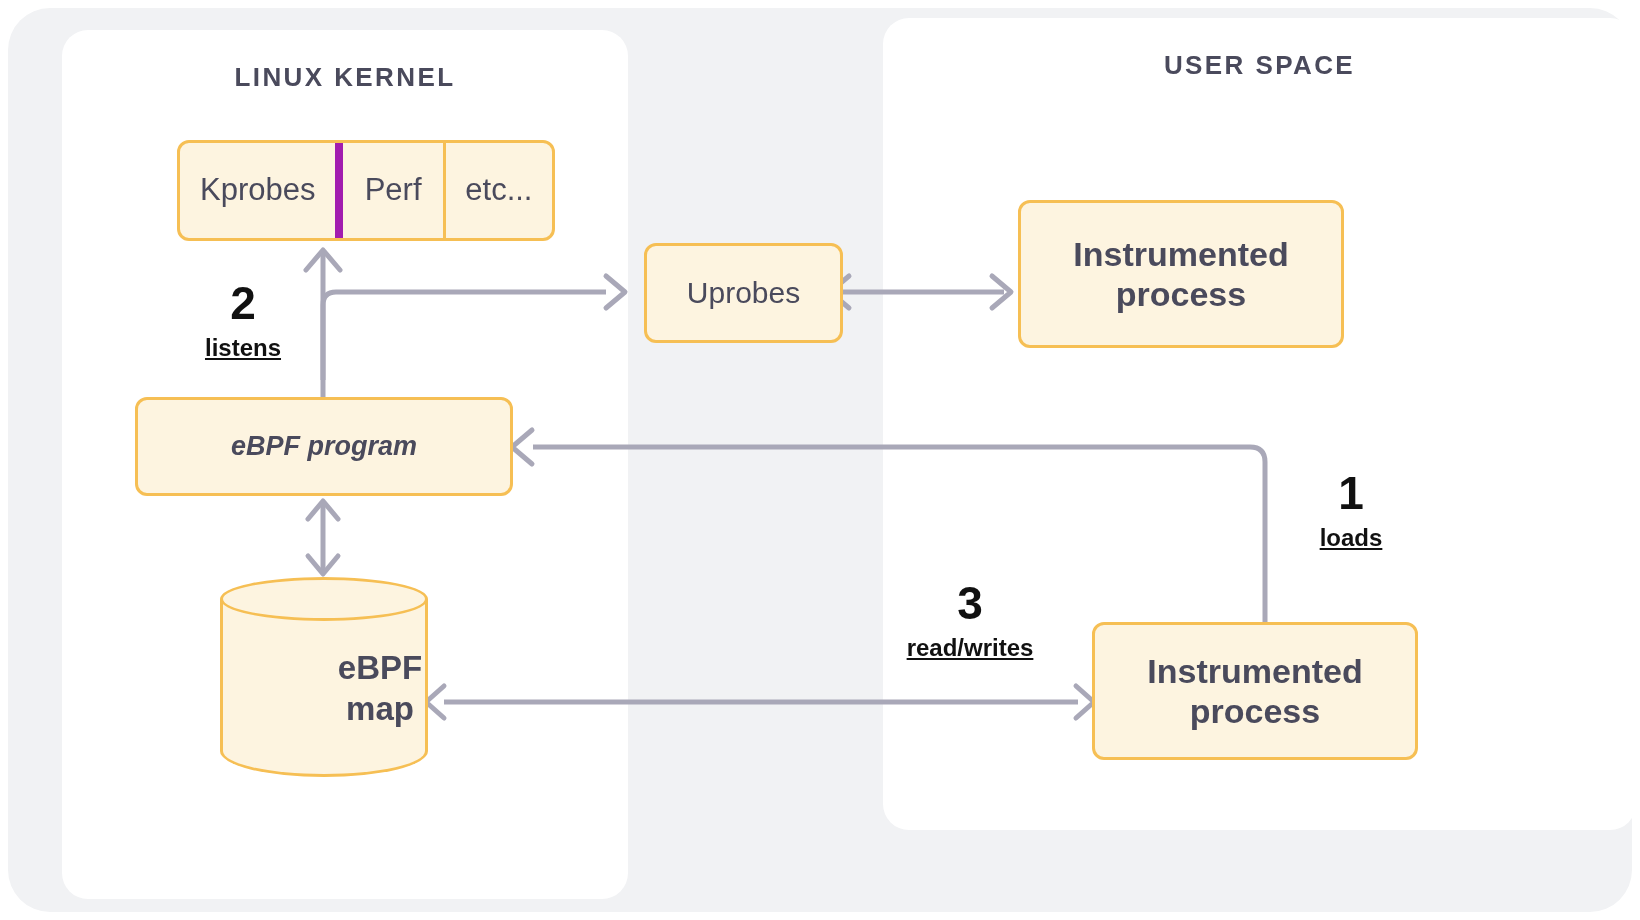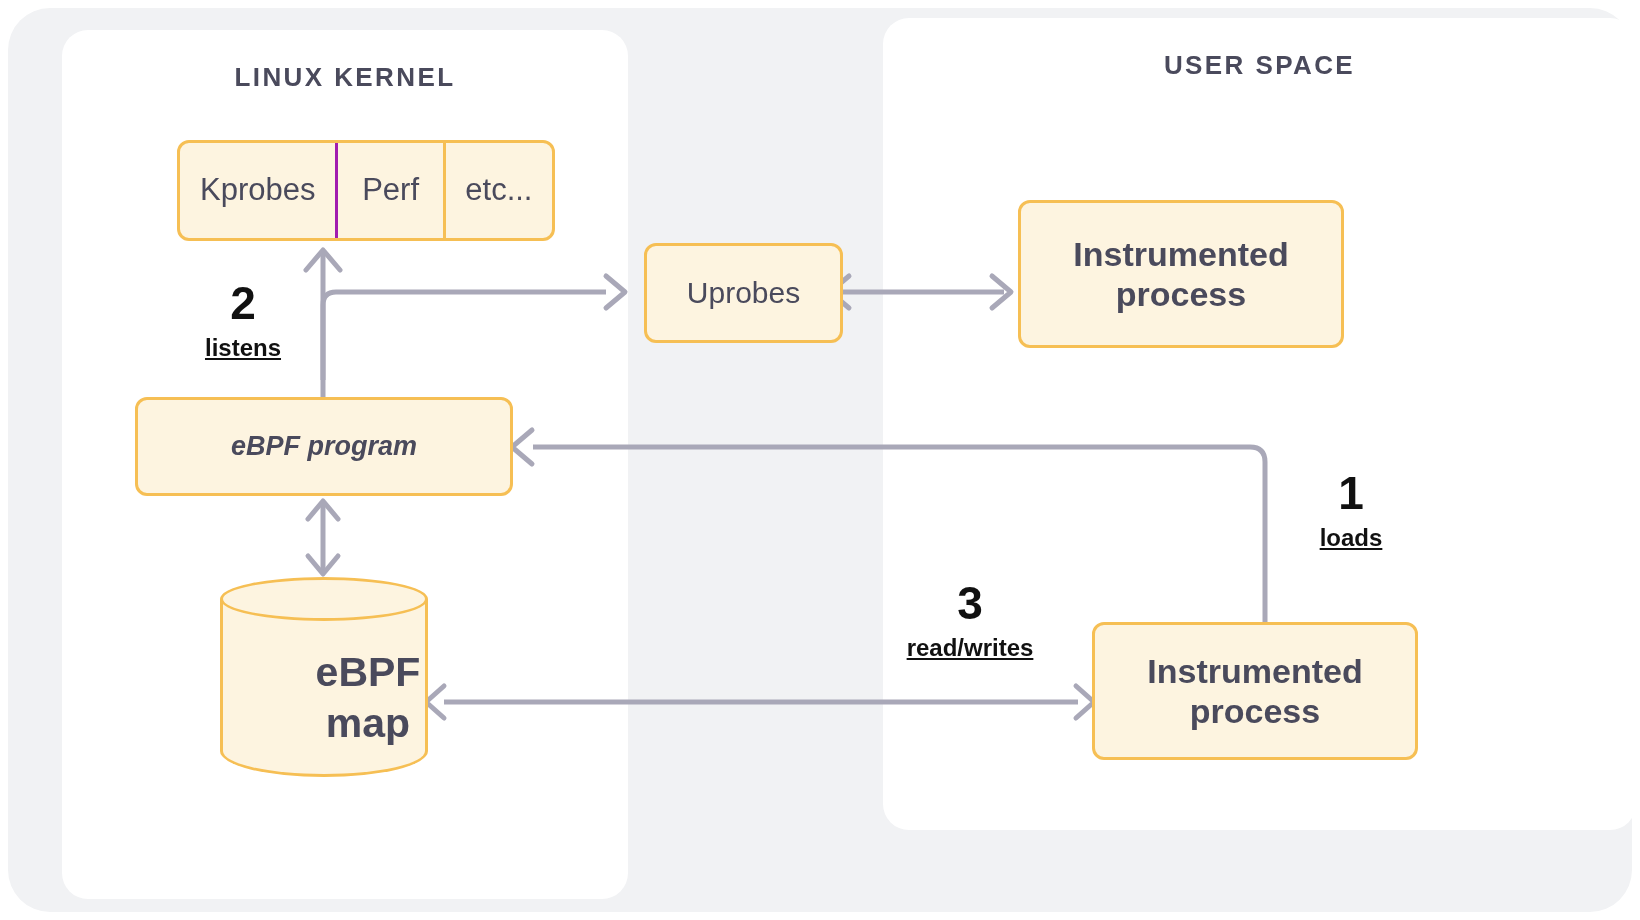--- a/index.html
+++ b/index.html
@@ -95,21 +95,21 @@
   }
   .probe-cell {
     display: flex;
     align-items: center;
     justify-content: center;
     font-size: 31px;
     color: #4a4a5c;
     box-sizing: border-box;
   }
   .probe-cell.c0 { width: 158px; }
-  .probe-cell.c1 { width: 109px; border-left: 3px solid #a21caf; }
+  .probe-cell.c1 { width: 109px; border-left: 8px solid #a21caf; }
   .probe-cell.c2 { width: 111px; border-left: 3px solid #f6bf54; }
 
   .node-ebpf-program {
     left: 135px;
     top: 397px;
     width: 378px;
     height: 99px;
     font-size: 27px;
     font-weight: bold;
     font-style: italic;
@@ -168,25 +168,25 @@
     top: 0;
     width: 100%;
     height: 44px;
     box-sizing: border-box;
     background: #fdf4e0;
     border: 3px solid #f6bf54;
     border-radius: 50%;
   }
   .cyl-label {
     position: absolute;
-    left: 4px;
+    left: 16px;
     top: 70px;
     width: 100%;
     text-align: center;
-    font-size: 41px;
+    font-size: 33px;
     font-weight: bold;
     color: #4a4a5c;
     line-height: 1.25;
     padding-left: 40px;
   }
 
   
   .step {
     position: absolute;
     text-align: center;

